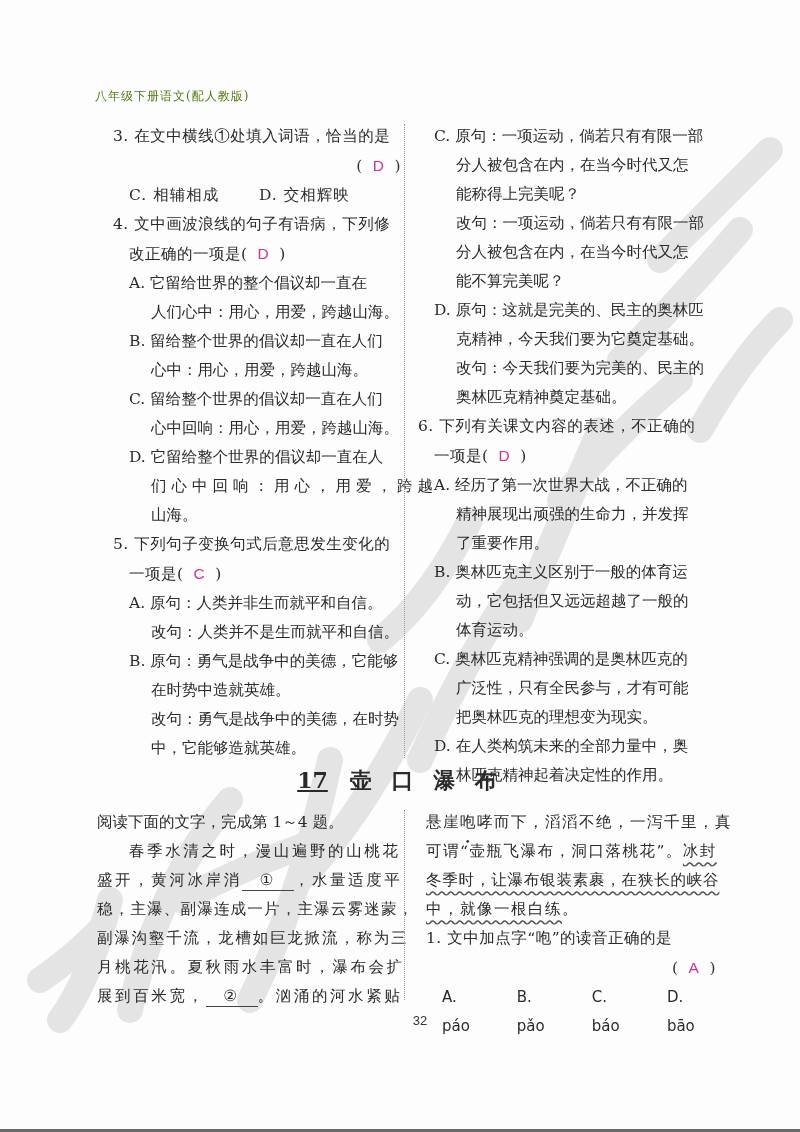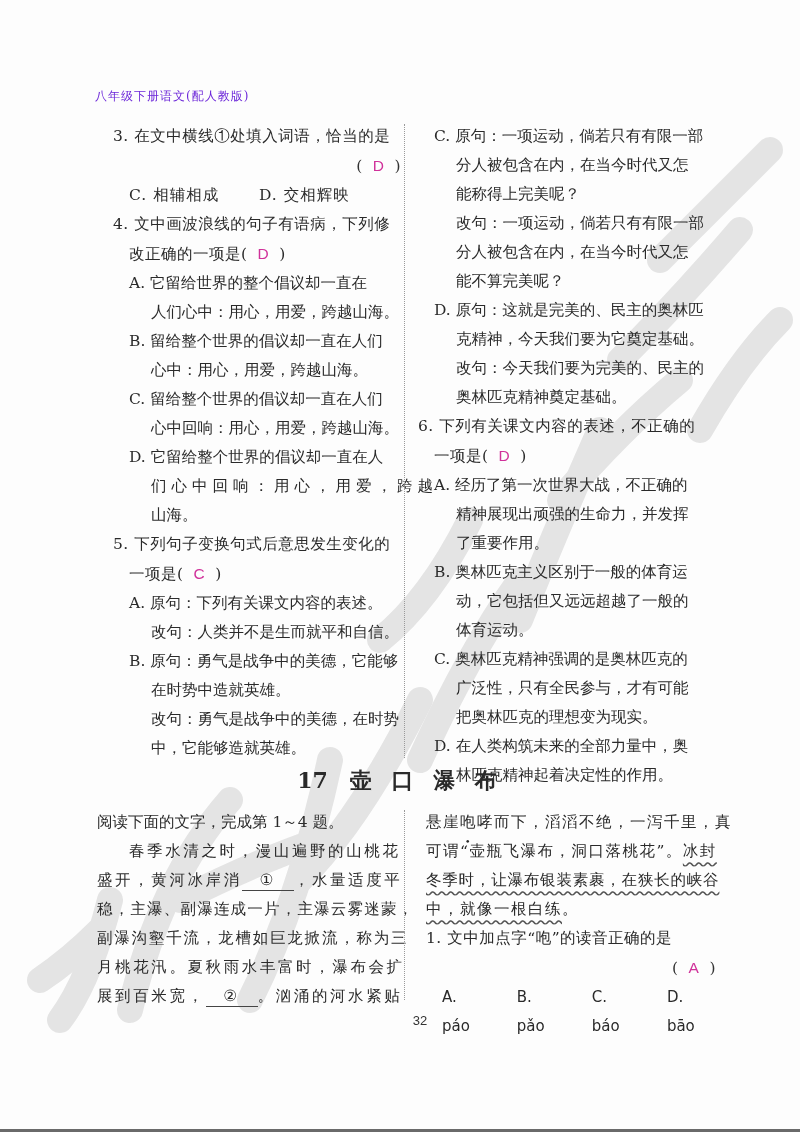--- a/index.html
+++ b/index.html
@@ -1,21 +1,21 @@
 <!DOCTYPE html>
 <html><head>
   <meta charset="utf-8">
   <style>
     * { box-sizing: border-box; margin: 0; padding: 0; }
     html, body { width: 800px; height: 1132px; background: #fdfdfd; overflow: hidden; }
     body { position: relative; font-family: "DejaVu Serif", "Liberation Serif", serif; color: #2a2a2a; }
 
     .watermark { position: absolute; left: 0; top: 0; width: 800px; height: 1132px; pointer-events: none; z-index: 0; }
 
-    .page-header { position: absolute; left: 95px; top: 88px; font-size: 12px; color: #6d28d9; letter-spacing: 1px; z-index: 1; }
+    .page-header { position: absolute; left: 95px; top: 88px; font-size: 12px; color: #4d7c0f; letter-spacing: 1px; z-index: 1; }
 
     .col { position: absolute; z-index: 1; font-size: 15.5px; line-height: 29px; }
     .col-left-top { left: 97px; top: 122px; width: 298px; margin-left: 16px; }
     .col-right-top { left: 418px; top: 122px; width: 300px; }
     .col-left-bottom { left: 97px; top: 808px; width: 298px; }
     .col-right-bottom { left: 426px; top: 808px; width: 300px; }
 
     .divider { position: absolute; left: 404px; width: 0; border-left: 1.5px dotted #9a9a9a; z-index: 1; }
     .divider-top { top: 124px; height: 634px; }
     .divider-bottom { top: 810px; height: 190px; }
@@ -26,21 +26,21 @@
     .ind2 { padding-left: 38px; }
 
     .answer-right { text-align: right; padding-right: 10px; }
     .paren { color: #333; }
     .ans { color: #d0319a; margin: 0 10px; font-family: "Liberation Sans", sans-serif; }
 
     .opt-row { display: flex; padding-left: 16px; letter-spacing: 1px; }
     .opt-row span.cell { width: 130px; }
 
     .section-title { position: absolute; left: 0; width: 800px; top: 766px; text-align: center; font-size: 22px; font-weight: bold; letter-spacing: 6px; z-index: 1; font-family: "DejaVu Serif", serif; }
-    .section-title .num { margin-right: 22px; letter-spacing: 0; }
+    .section-title .num { margin-right: 22px; letter-spacing: 0; text-decoration: underline; }
 
     .passage { letter-spacing: 2.6px; }
     .blank { display: inline-block; width: 52px; border-bottom: 1px solid #444; text-align: center; line-height: 20px; }
     .wavy { text-decoration: underline wavy #555; text-underline-offset: 5px; }
     .dot-char { position: relative; }
     .dot-char::after { content: "•"; position: absolute; left: 50%; transform: translateX(-50%); top: 14px; font-size: 10px; }
 
     .pinyin-row { display: flex; padding-left: 16px; font-family: "DejaVu Sans", sans-serif; font-size: 15px; gap: 17px; }
     .pinyin-row span.cell { margin-right: 16px; }
 
@@ -85,21 +85,21 @@
   <span class="line ind1">B. 留给整个世界的倡议却一直在人们</span>
   <span class="line ind2">心中：用心，用爱，跨越山海。</span>
   <span class="line ind1">C. 留给整个世界的倡议却一直在人们</span>
   <span class="line ind2">心中回响：用心，用爱，跨越山海。</span>
   <span class="line ind1">D. 它留给整个世界的倡议却一直在人</span>
   <span class="line ind2" style="letter-spacing:5px">们心中回响：用心，用爱，跨越</span>
   <span class="line ind2">山海。</span>
 
   <span class="q">5. 下列句子变换句式后意思发生变化的</span>
   <span class="q ind1"><span>一项是(</span><span class="ans">C</span><span>)</span></span>
-  <span class="line ind1">A. 原句：下列有关课文内容的表述。</span>
+  <span class="line ind1">A. 原句：人类并非生而就平和自信。</span>
   <span class="line ind2">改句：人类并不是生而就平和自信。</span>
   <span class="line ind1">B. 原句：勇气是战争中的美德，它能够</span>
   <span class="line ind2">在时势中造就英雄。</span>
   <span class="line ind2">改句：勇气是战争中的美德，在时势</span>
   <span class="line ind2">中，它能够造就英雄。</span>
 </div>
 
 <div class="divider divider-top"></div>
 
 <div class="col col-right-top">

